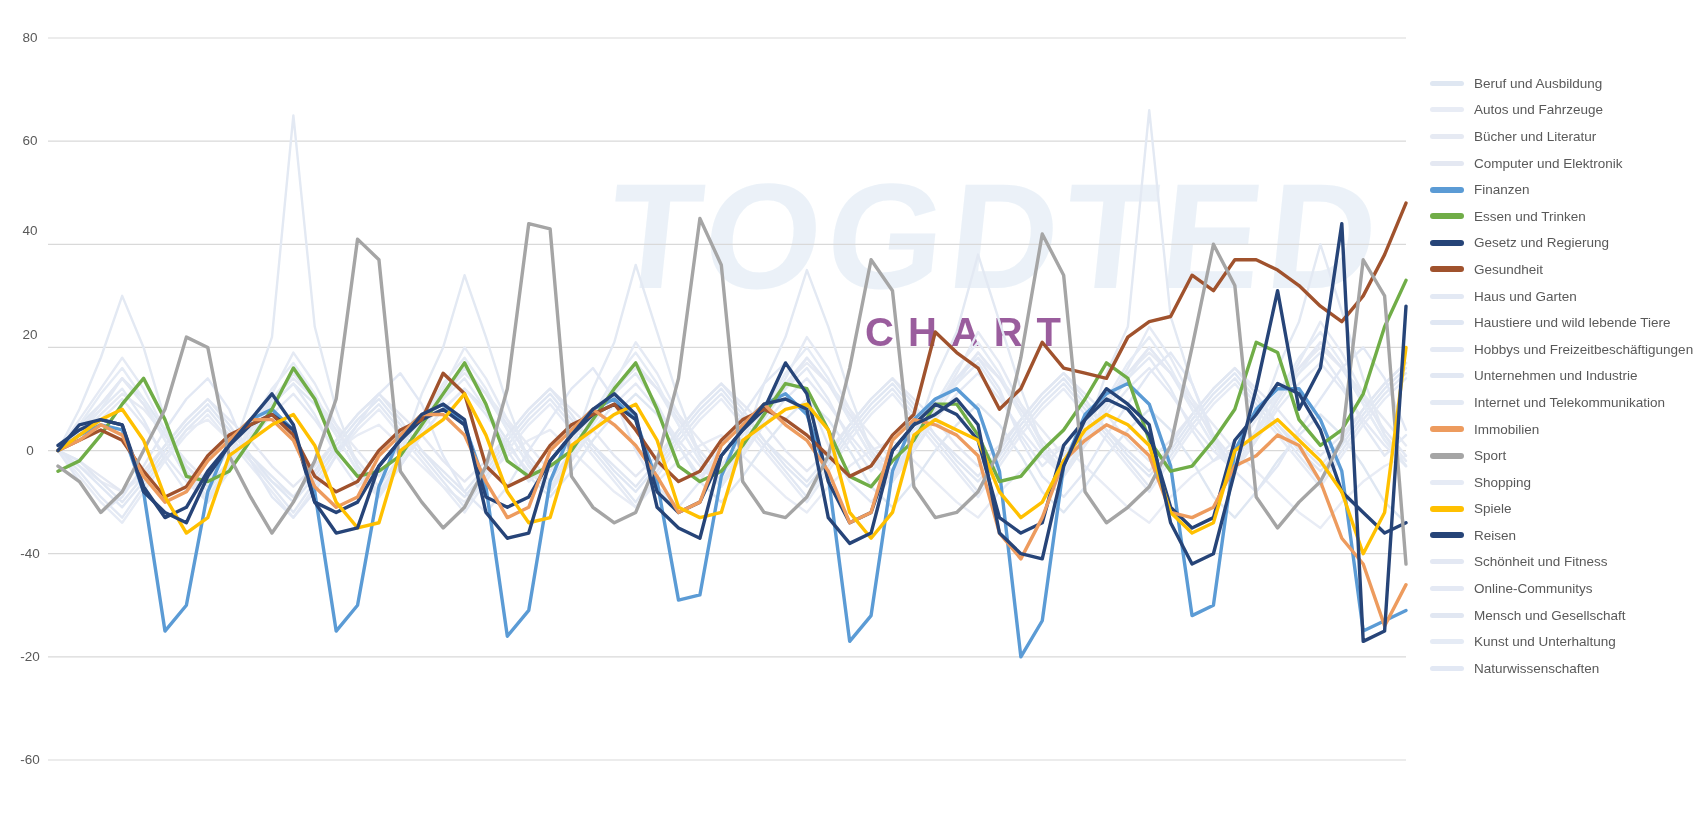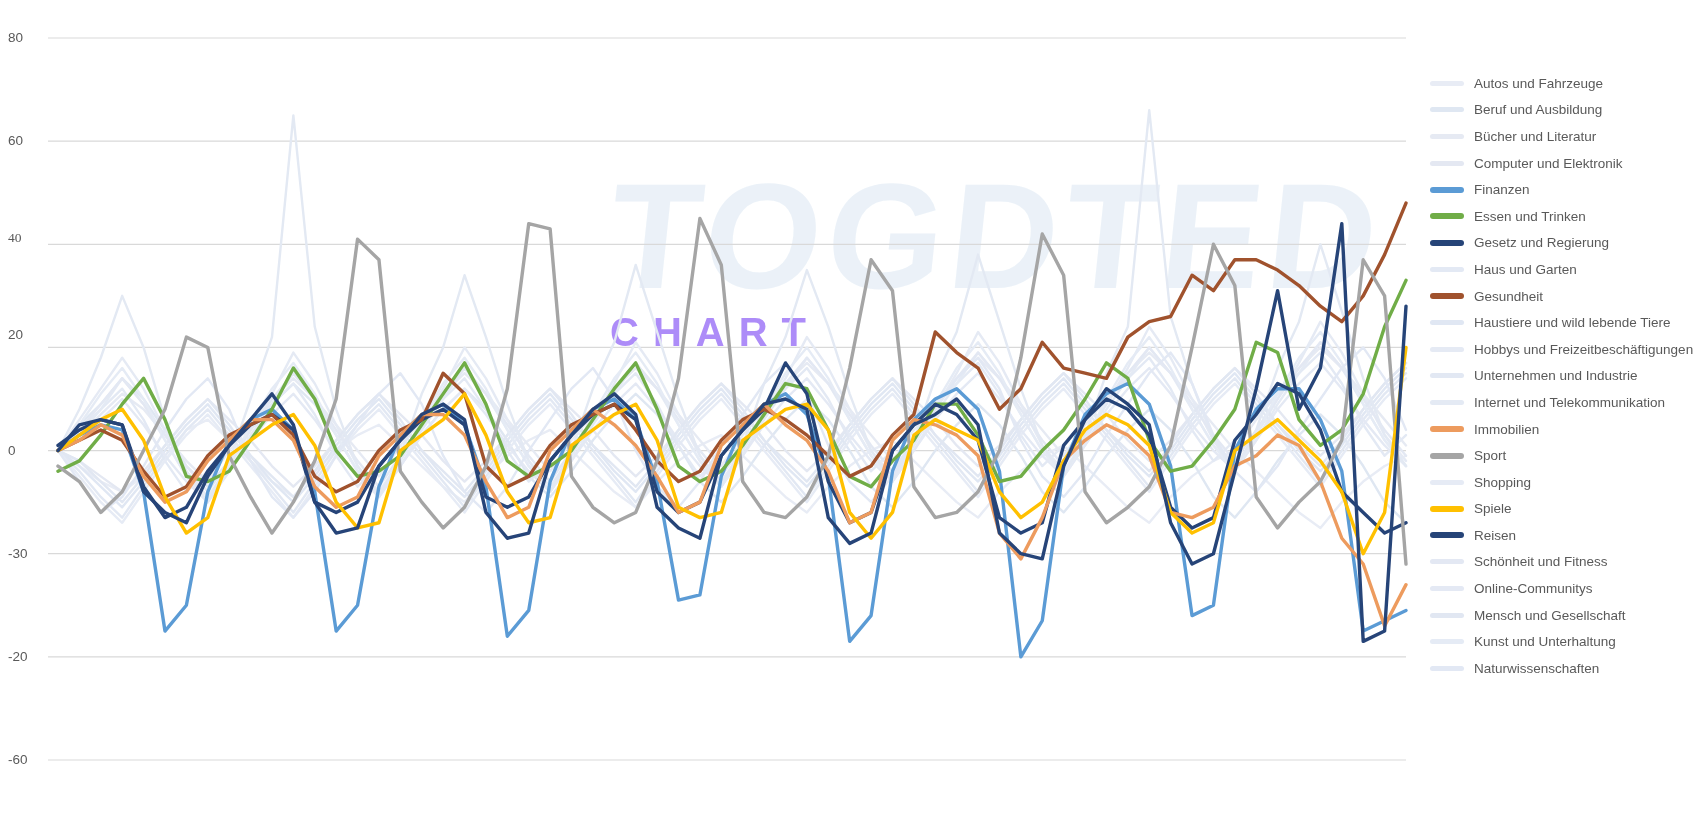--- a/index.html
+++ b/index.html
@@ -36,43 +36,43 @@
     color: #dbe7f3;
     opacity: 0.55;
     font-family: "Liberation Sans", sans-serif;
     transform: skewX(-6deg);
     white-space: nowrap;
   }
   #watermark .wm-sub {
     position: absolute;
     left: 0; top: 250px;
     width: 720px;
-    text-align: left;
+    text-align: center;
     font-size: 40px;
     font-weight: bold;
     letter-spacing: 14px;
-    color: #8b5cf6;
+    color: #701a75;
     opacity: 0.7;
     white-space: nowrap;
   }
 
   
   #plot-area {
     position: absolute;
     left: 0; top: 0;
     width: 1410px; height: 790px;
   }
   #plot-svg { display: block; }
 
   
   .y-label {
     position: absolute;
     right: 0;
     width: 44px;
-    text-align: left;
+    text-align: center;
     font-size: 13.5px;
     color: #595959;
     font-family: "Liberation Sans", sans-serif;
     line-height: 13px;
   }
   #y-axis {
     position: absolute;
     left: 0; top: 0;
     width: 52px; height: 790px;
   }
@@ -153,66 +153,66 @@
           <polyline points="58,466.04285714285714 79.39682539682539,481.51428571428573 100.79365079365078,512.4571428571428 122.19047619047619,491.8285714285714 143.58730158730157,450.57142857142856 164.984126984127,409.3142857142857 186.38095238095238,337.1142857142857 207.77777777777777,347.42857142857144 229.17460317460316,455.72857142857146 250.57142857142858,496.98571428571427 271.968253968254,533.0857142857143 293.3650793650794,502.14285714285717 314.76190476190476,460.8857142857143 336.1587301587302,399 357.55555555555554,239.12857142857143 378.95238095238096,259.75714285714287 400.3492063492063,471.2 421.74603174603175,502.14285714285717 443.14285714285717,527.9285714285714 464.53968253968253,507.3 485.93650793650795,466.04285714285714 507.3333333333333,388.6857142857143 528.7301587301588,223.65714285714284 550.1269841269841,228.81428571428572 571.5238095238095,476.35714285714283 592.9206349206349,507.3 614.3174603174604,522.7714285714285 635.7142857142857,512.4571428571428 657.1111111111111,460.8857142857143 678.5079365079365,378.37142857142857 699.9047619047619,218.5 721.3015873015873,264.9142857142857 742.6984126984127,481.51428571428573 764.0952380952381,512.4571428571428 785.4920634920635,517.6142857142856 806.8888888888889,496.98571428571427 828.2857142857143,455.72857142857146 849.6825396825396,368.0571428571429 871.0793650793651,259.75714285714287 892.4761904761905,290.7 913.8730158730159,486.6714285714286 935.2698412698413,517.6142857142856 956.6666666666666,512.4571428571428 978.063492063492,491.8285714285714 999.4603174603175,450.57142857142856 1020.8571428571429,357.74285714285713 1042.2539682539682,233.97142857142856 1063.6507936507937,275.2285714285714 1085.047619047619,491.8285714285714 1106.4444444444443,522.7714285714285 1127.8412698412699,507.3 1149.2380952380952,486.6714285714286 1170.6349206349207,445.4142857142857 1192.031746031746,347.42857142857144 1213.4285714285713,244.28571428571428 1234.8253968253969,285.54285714285714 1256.2222222222222,496.98571428571427 1277.6190476190477,527.9285714285714 1299.015873015873,502.14285714285717 1320.4126984126983,481.51428571428573 1341.8095238095239,440.25714285714287 1363.2063492063492,259.75714285714287 1384.6031746031747,295.85714285714283 1406,564.0285714285715" fill="none" stroke="#a5a5a5" stroke-width="3.4" stroke-linejoin="round" stroke-linecap="round"></polyline>
           <polyline points="58,450.57142857142856 79.39682539682539,435.1 100.79365079365078,419.62857142857143 122.19047619047619,409.3142857142857 143.58730158730157,440.25714285714287 164.984126984127,496.98571428571427 186.38095238095238,533.0857142857143 207.77777777777777,517.6142857142856 229.17460317460316,455.72857142857146 250.57142857142858,440.25714285714287 271.968253968254,424.7857142857143 293.3650793650794,414.4714285714286 314.76190476190476,445.4142857142857 336.1587301587302,502.14285714285717 357.55555555555554,527.9285714285714 378.95238095238096,522.7714285714285 400.3492063492063,450.57142857142856 421.74603174603175,435.1 443.14285714285717,419.62857142857143 464.53968253968253,393.84285714285716 485.93650793650795,435.1 507.3333333333333,491.8285714285714 528.7301587301588,522.7714285714285 550.1269841269841,517.6142857142856 571.5238095238095,445.4142857142857 592.9206349206349,429.9428571428571 614.3174603174604,414.4714285714286 635.7142857142857,404.15714285714284 657.1111111111111,440.25714285714287 678.5079365079365,507.3 699.9047619047619,517.6142857142856 721.3015873015873,512.4571428571428 742.6984126984127,440.25714285714287 764.0952380952381,424.7857142857143 785.4920634920635,409.3142857142857 806.8888888888889,404.15714285714284 828.2857142857143,429.9428571428571 849.6825396825396,512.4571428571428 871.0793650793651,538.2428571428571 892.4761904761905,512.4571428571428 913.8730158730159,435.1 935.2698412698413,419.62857142857143 956.6666666666666,429.9428571428571 978.063492063492,440.25714285714287 999.4603174603175,491.8285714285714 1020.8571428571429,517.6142857142856 1042.2539682539682,502.14285714285717 1063.6507936507937,460.8857142857143 1085.047619047619,429.9428571428571 1106.4444444444443,414.4714285714286 1127.8412698412699,424.7857142857143 1149.2380952380952,445.4142857142857 1170.6349206349207,512.4571428571428 1192.031746031746,533.0857142857143 1213.4285714285713,522.7714285714285 1234.8253968253969,450.57142857142856 1256.2222222222222,435.1 1277.6190476190477,419.62857142857143 1299.015873015873,440.25714285714287 1320.4126984126983,460.8857142857143 1341.8095238095239,491.8285714285714 1363.2063492063492,553.7142857142857 1384.6031746031747,512.4571428571428 1406,347.42857142857144" fill="none" stroke="#ffc000" stroke-width="3.4" stroke-linejoin="round" stroke-linecap="round"></polyline>
           <polyline points="58,450.57142857142856 79.39682539682539,424.7857142857143 100.79365079365078,419.62857142857143 122.19047619047619,424.7857142857143 143.58730158730157,491.8285714285714 164.984126984127,512.4571428571428 186.38095238095238,522.7714285714285 207.77777777777777,476.35714285714283 229.17460317460316,445.4142857142857 250.57142857142858,419.62857142857143 271.968253968254,393.84285714285716 293.3650793650794,424.7857142857143 314.76190476190476,502.14285714285717 336.1587301587302,533.0857142857143 357.55555555555554,527.9285714285714 378.95238095238096,466.04285714285714 400.3492063492063,440.25714285714287 421.74603174603175,414.4714285714286 443.14285714285717,404.15714285714284 464.53968253968253,419.62857142857143 485.93650793650795,512.4571428571428 507.3333333333333,538.2428571428571 528.7301587301588,533.0857142857143 550.1269841269841,460.8857142857143 571.5238095238095,435.1 592.9206349206349,409.3142857142857 614.3174603174604,393.84285714285716 635.7142857142857,414.4714285714286 657.1111111111111,507.3 678.5079365079365,527.9285714285714 699.9047619047619,538.2428571428571 721.3015873015873,455.72857142857146 742.6984126984127,429.9428571428571 764.0952380952381,404.15714285714284 785.4920634920635,399 806.8888888888889,409.3142857142857 828.2857142857143,517.6142857142856 849.6825396825396,543.4 871.0793650793651,533.0857142857143 892.4761904761905,450.57142857142856 913.8730158730159,424.7857142857143 935.2698412698413,414.4714285714286 956.6666666666666,399 978.063492063492,424.7857142857143 999.4603174603175,533.0857142857143 1020.8571428571429,553.7142857142857 1042.2539682539682,558.8714285714286 1063.6507936507937,466.04285714285714 1085.047619047619,419.62857142857143 1106.4444444444443,388.6857142857143 1127.8412698412699,404.15714285714284 1149.2380952380952,424.7857142857143 1170.6349206349207,522.7714285714285 1192.031746031746,564.0285714285715 1213.4285714285713,553.7142857142857 1234.8253968253969,471.2 1256.2222222222222,388.6857142857143 1277.6190476190477,290.7 1299.015873015873,409.3142857142857 1320.4126984126983,368.0571428571429 1341.8095238095239,223.65714285714284 1363.2063492063492,641.3857142857142 1384.6031746031747,631.0714285714286 1406,306.1714285714286" fill="none" stroke="#264478" stroke-width="3.4" stroke-linejoin="round" stroke-linecap="round"></polyline>
         </g>
     </svg>
   </div>
 
   <div id="y-axis">
       <div class="y-label" style="top: 31px;">80</div>
       <div class="y-label" style="top: 134.143px;">60</div>
-      <div class="y-label" style="top: 231px; font-family: Liberation Serif, serif;">40</div>
+      <div class="y-label" style="top: 224px;">40</div>
       <div class="y-label" style="top: 328px;">20</div>
       <div class="y-label" style="top: 443.571px;">0</div>
-      <div class="y-label" style="top: 546.714px;">-30</div>
+      <div class="y-label" style="top: 546.714px;">-40</div>
       <div class="y-label" style="top: 649.857px;">-20</div>
       <div class="y-label" style="top: 753px;">-60</div>
     </div>
 
   <div id="legend">
       <div class="legend-item">
+        <span class="legend-swatch" style="background: rgb(223, 231, 242);"></span>
+        <span class="legend-label">Beruf und Ausbildung</span>
+      </div>
+      <div class="legend-item">
         <span class="legend-swatch" style="background: rgb(232, 236, 245);"></span>
         <span class="legend-label">Autos und Fahrzeuge</span>
       </div>
       <div class="legend-item">
-        <span class="legend-swatch" style="background: rgb(223, 231, 242);"></span>
-        <span class="legend-label">Beruf und Ausbildung</span>
-      </div>
-      <div class="legend-item">
         <span class="legend-swatch" style="background: rgb(230, 234, 243);"></span>
         <span class="legend-label">Bücher und Literatur</span>
       </div>
       <div class="legend-item">
         <span class="legend-swatch" style="background: rgb(228, 232, 242);"></span>
         <span class="legend-label">Computer und Elektronik</span>
       </div>
       <div class="legend-item">
         <span class="legend-swatch" style="background: rgb(91, 155, 213); height: 6px;"></span>
         <span class="legend-label">Finanzen</span>
       </div>
       <div class="legend-item">
         <span class="legend-swatch" style="background: rgb(112, 173, 71); height: 6px;"></span>
         <span class="legend-label">Essen und Trinken</span>
       </div>
       <div class="legend-item">
         <span class="legend-swatch" style="background: rgb(38, 68, 120); height: 6px;"></span>
         <span class="legend-label">Gesetz und Regierung</span>
       </div>
       <div class="legend-item">
+        <span class="legend-swatch" style="background: rgb(160, 82, 45); height: 6px;"></span>
+        <span class="legend-label">Gesundheit</span>
+      </div>
+      <div class="legend-item">
         <span class="legend-swatch" style="background: rgb(227, 233, 244);"></span>
         <span class="legend-label">Haus und Garten</span>
       </div>
       <div class="legend-item">
-        <span class="legend-swatch" style="background: rgb(160, 82, 45); height: 6px;"></span>
-        <span class="legend-label">Gesundheit</span>
-      </div>
-      <div class="legend-item">
         <span class="legend-swatch" style="background: rgb(224, 231, 243);"></span>
         <span class="legend-label">Haustiere und wild lebende Tiere</span>
       </div>
       <div class="legend-item">
         <span class="legend-swatch" style="background: rgb(229, 234, 244);"></span>
         <span class="legend-label">Hobbys und Freizeitbeschäftigungen</span>
       </div>
       <div class="legend-item">
         <span class="legend-swatch" style="background: rgb(226, 232, 243);"></span>
         <span class="legend-label">Unternehmen und Industrie</span>

